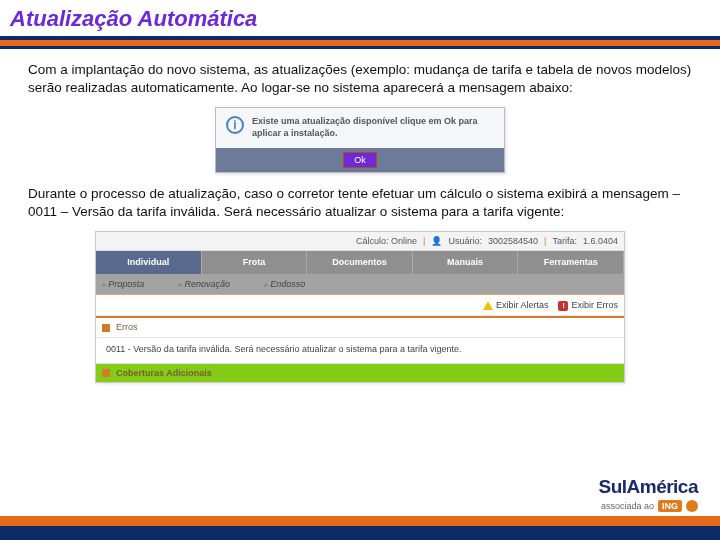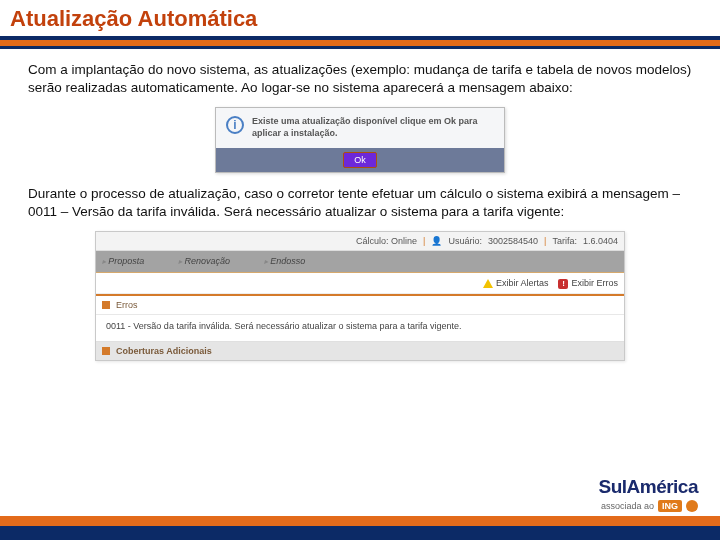--- a/index.html
+++ b/index.html
@@ -16,21 +16,22 @@
     height: 100%;
     display: flex;
     flex-direction: column;
   }
   .title-bar {
     padding: 6px 10px 4px 10px;
   }
   .title {
     font-size: 22px;
     font-weight: bold;
-    color: #c2410c;
+    color: #6d28d9;
+    font-style: italic;
   }
   .rule-navy { height: 4px; background: #0c2a66; }
   .rule-orange { height: 6px; background: #e36b1a; }
   .rule-navy-thin { height: 3px; background: #0c2a66; }
   .content {
     padding: 12px 28px 0 28px;
     color: #111;
     font-size: 13.5px;
     line-height: 1.35;
   }
@@ -166,21 +167,21 @@
   }
   .orange-box {
     width: 8px; height: 8px; background: #d47a2a; margin-right: 6px;
   }
   .err-line {
     padding: 5px 10px 8px 10px;
     color: #444;
     background: #fff;
   }
   .section-bar2 {
-    background: #e5e5e5;
+    background: #84cc16;
     border-top: 1px solid #e0e0e0;
     padding: 3px 6px;
     color: #7a5a3a;
     font-weight: bold;
     display: flex;
     align-items: center;
   }
 
   
   .footer {
@@ -248,20 +249,27 @@
     <div class="app-shot">
       <div class="app-top">
         <span class="app-link">Cálculo: Online</span>
         <span class="sep">|</span>
         <span>👤</span>
         <span class="app-link">Usuário:</span>
         <span class="app-link">3002584540</span>
         <span class="sep">|</span>
         <span class="app-link">Tarifa:</span>
         <span class="app-link">1.6.0404</span>
+      </div>
+      <div class="tabs">
+        <div class="tab active">Individual</div>
+        <div class="tab">Frota</div>
+        <div class="tab">Documentos</div>
+        <div class="tab">Manuais</div>
+        <div class="tab">Ferramentas</div>
       </div>
       <div class="subrow">
         <span>Proposta</span>
         <span>Renovação</span>
         <span>Endosso</span>
       </div>
       <div class="alerts">
         <span class="alert-warn"><span class="warn-ico"></span><span>Exibir Alertas</span></span>
         <span class="alert-warn"><span class="err-ico">!</span><span>Exibir Erros</span></span>
       </div>

